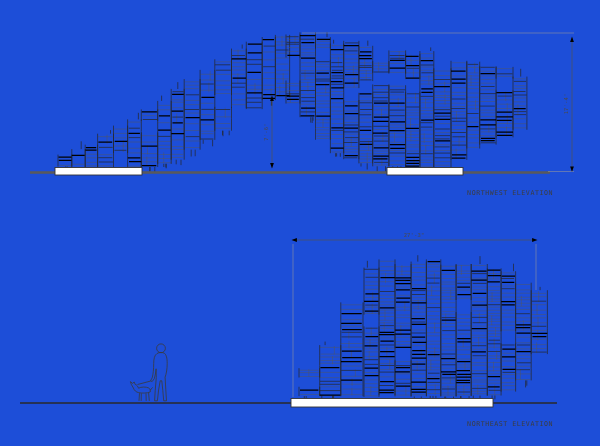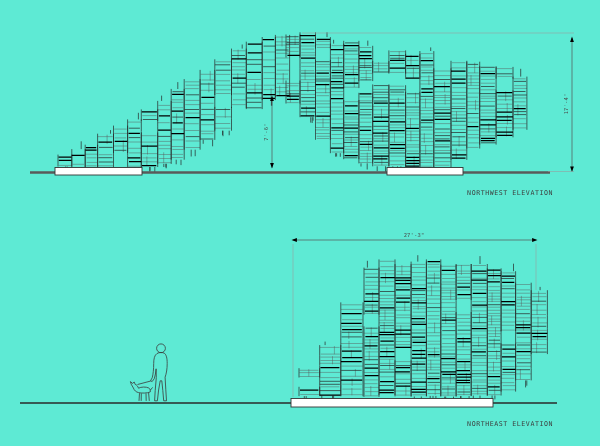--- a/index.html
+++ b/index.html
@@ -1,16 +1,16 @@
 <!DOCTYPE html>
 <html><head>
 <meta charset="utf-8">
 <style>
   html,body{margin:0;padding:0;background:#ffffff;}
-  .sheet{position:relative;width:600px;height:446px;background:#5eead4;overflow:hidden;
+  .sheet{position:relative;width:600px;height:446px;background:#1d4ed8;overflow:hidden;
          font-family:"DejaVu Sans Mono","Liberation Mono",monospace;}
   svg{display:block;}
   text{font-family:"DejaVu Sans Mono","Liberation Mono",monospace;}
   .elev-label{font-size:6.6px;letter-spacing:0.55px;fill:#3d3d3d;}
   .dim-label{font-size:5.4px;letter-spacing:0.2px;fill:#4a4a4a;}
 </style>
 </head>
 <body>
 
 <div class="sheet">

